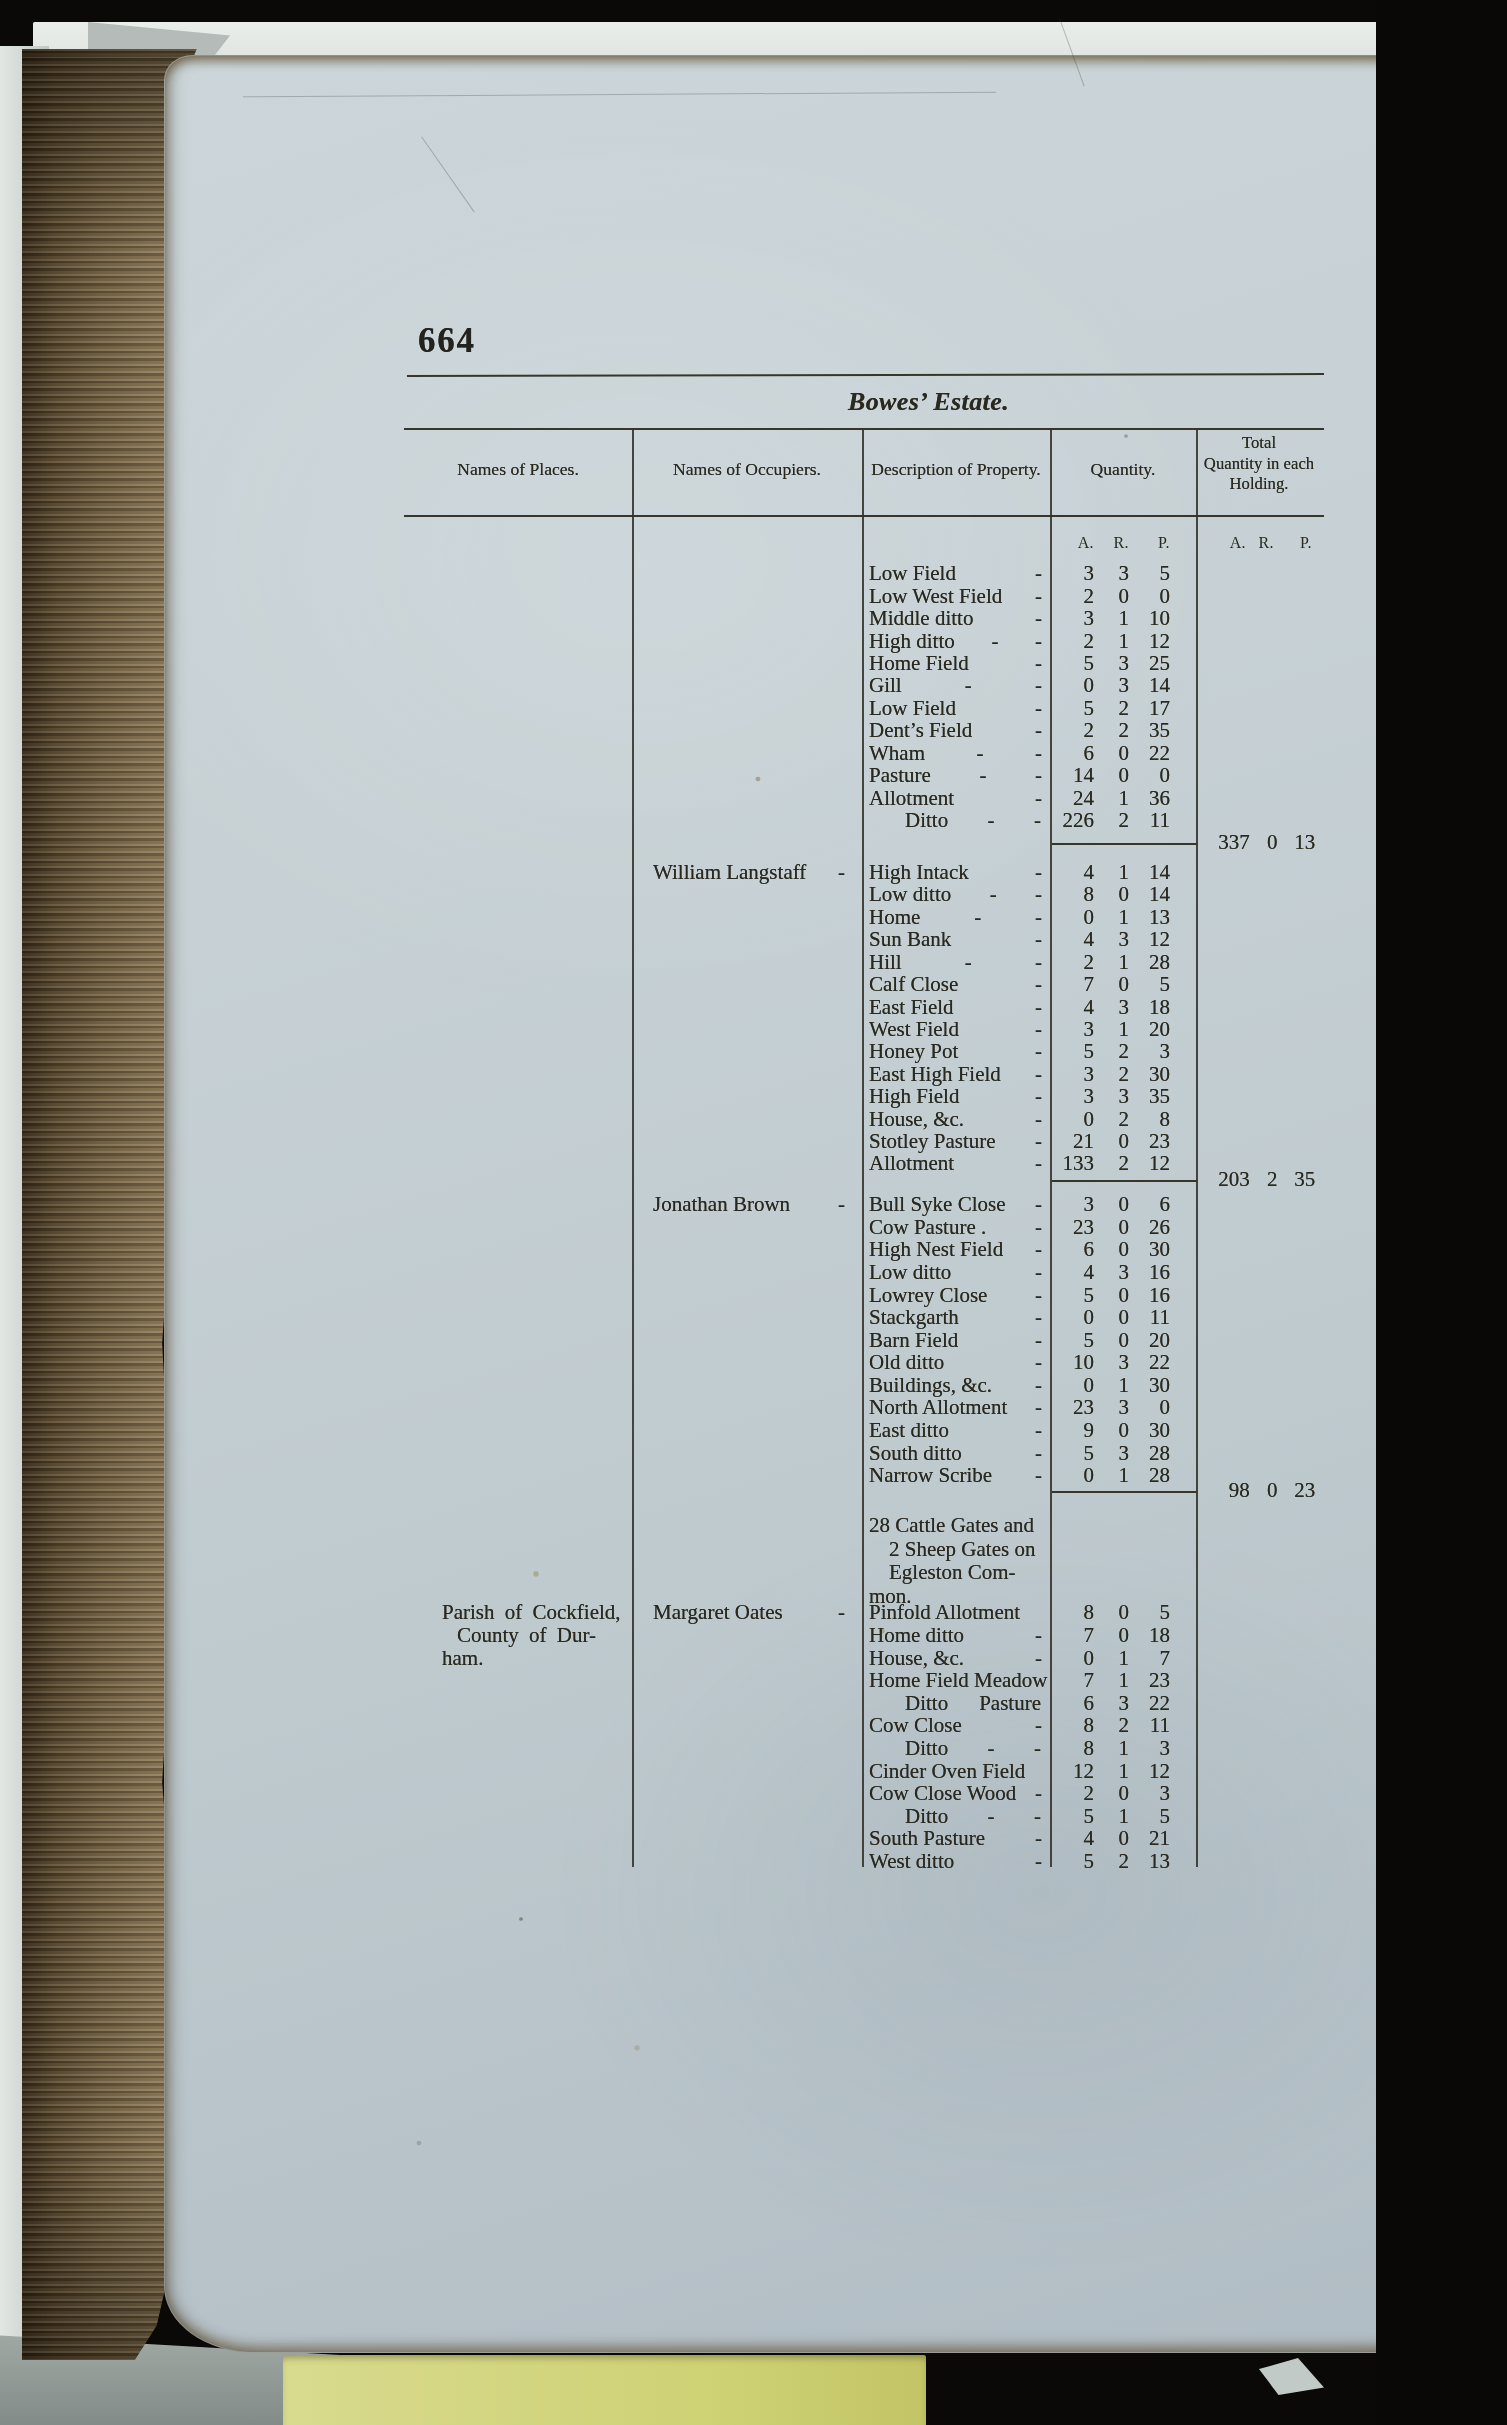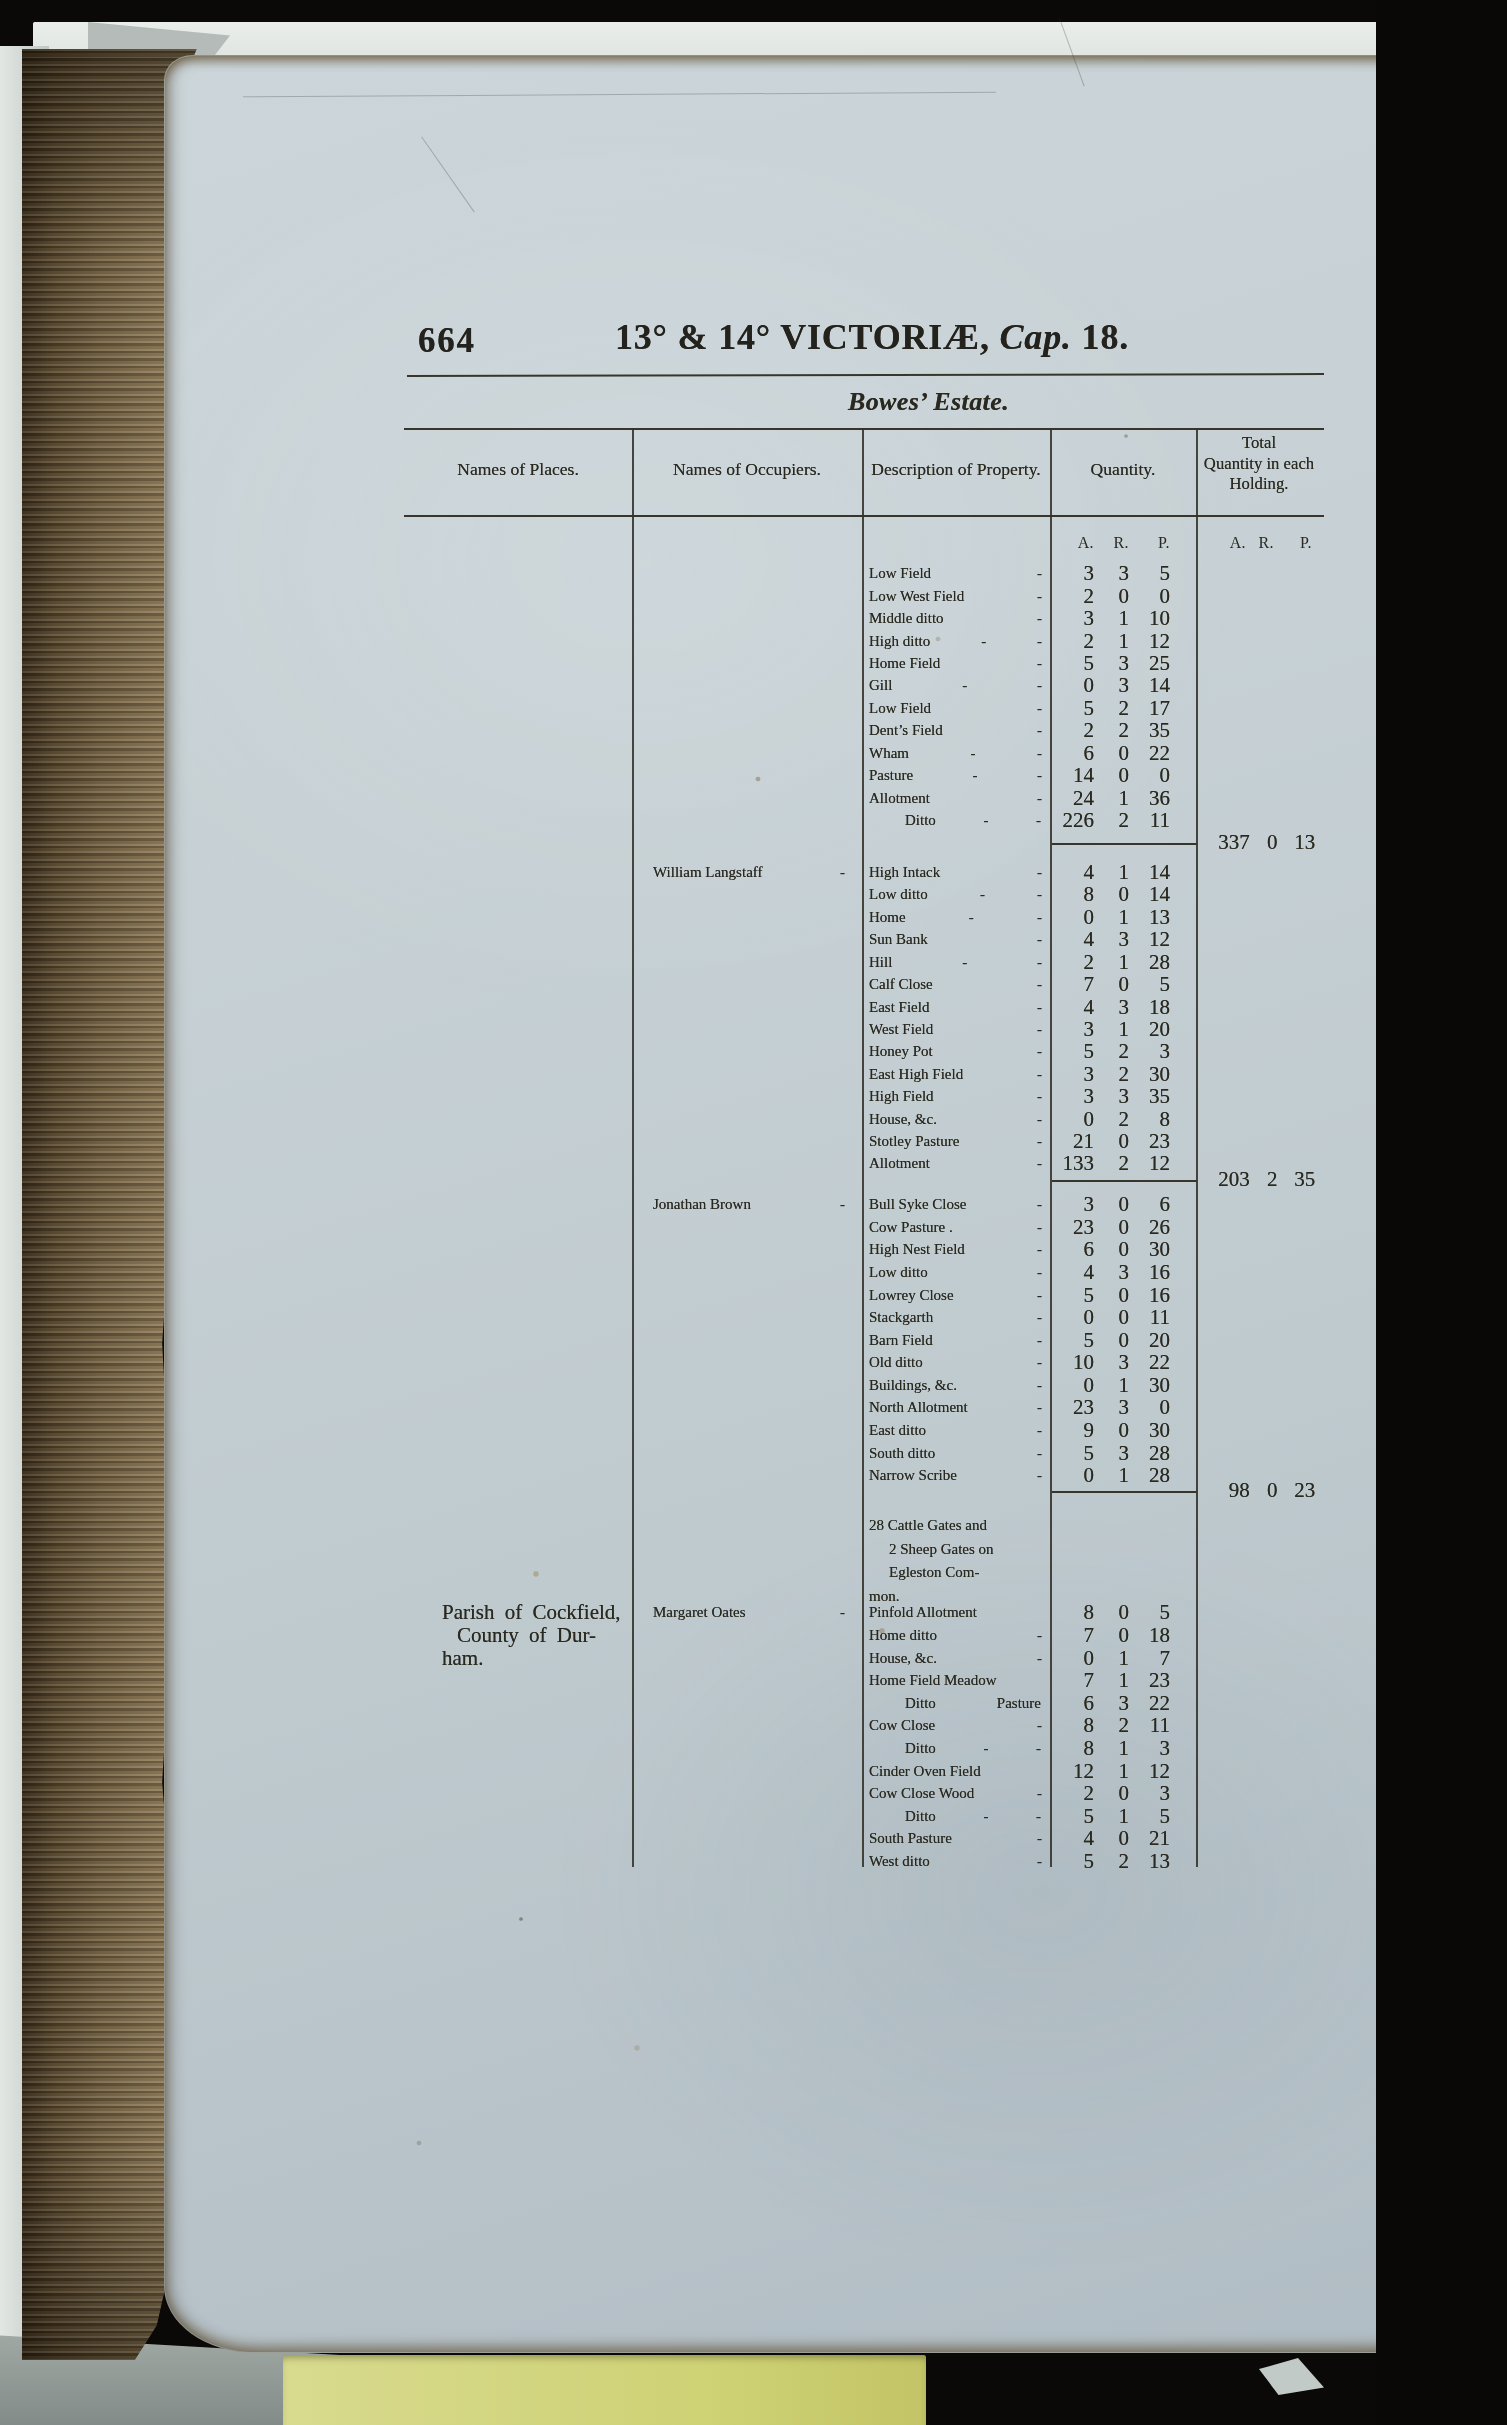--- a/index.html
+++ b/index.html
@@ -72,21 +72,21 @@
   .folio{font-size:35px;font-weight:700;letter-spacing:1.7px;color:#23221c;}
   .acttitle{font-size:36px;font-weight:700;letter-spacing:0.8px;text-align:center;color:#23221c;}
   .acttitle .cap{font-style:italic;}
   .subtitle{font-size:26px;font-style:italic;font-weight:700;letter-spacing:0.4px;text-align:center;}
   .hrule{position:absolute;background:#38362b;}
   .vrule{position:absolute;width:1.7px;background:rgba(50,48,40,.88);}
   .hdr{position:absolute;font-size:17.6px;text-align:center;text-shadow:0 0 0.4px rgba(42,41,31,.7);}
   .hdr-total{font-size:16.7px;line-height:20.5px;white-space:pre-line;}
   .units{position:absolute;display:flex;justify-content:flex-end;font-size:16px;letter-spacing:0.4px;}
   .units span{text-align:right;}
-  .trow{position:absolute;display:flex;justify-content:space-between;font-size:15px;line-height:22.6px;
+  .trow{position:absolute;display:flex;justify-content:space-between;font-size:21px;line-height:22.6px;
     white-space:nowrap;text-shadow:0 0 0.5px rgba(42,41,31,.75);}
   .qtyrow{position:absolute;display:flex;justify-content:flex-end;font-size:21px;line-height:22.6px;
     text-shadow:0 0 0.5px rgba(42,41,31,.75);}
   .qtyrow span{text-align:right;}
   .plain{position:absolute;font-size:21px;line-height:22.6px;white-space:nowrap;
     text-shadow:0 0 0.5px rgba(42,41,31,.75);}
 </style>
 </head>
 <body>
 
@@ -104,25 +104,20 @@
   <div class="bookmark-tab"></div>
   <div class="page-main"></div>
   <div class="crease c1"></div>
   <div class="crease c2"></div>
   <div class="crease c3"></div>
   <div class="fox"></div>
 
   <div id="content">
 
     <div class="txt folio" style="left:418px;top:321px;">664</div>
-    <div class="txt acttitle" style="left:596px;top:316px;width:552px;">
-      <span>13° &amp; 14° VICTORIÆ,</span>
-      <span class="cap">Cap.</span>
-      <span>18.</span>
-    </div>
     <div class="hrule" style="left:407px;top:374px;width:917px;height:2.1px;transform:rotate(-.12deg);"></div>
     <div class="txt subtitle" style="left:803px;top:387px;width:251px;">Bowes’ Estate.</div>
 
     <div class="hrule" style="left:404px;top:428px;width:920px;height:2.1px;"></div>
     <div class="hrule" style="left:404px;top:515px;width:920px;height:1.7px;"></div>
     <div class="vrule" style="left:632px;top:429px;height:1438px;"></div>
     <div class="vrule" style="left:862px;top:429px;height:1438px;"></div>
     <div class="vrule" style="left:1050px;top:429px;height:1438px;"></div>
     <div class="vrule" style="left:1196px;top:429px;height:1438px;"></div>
 

